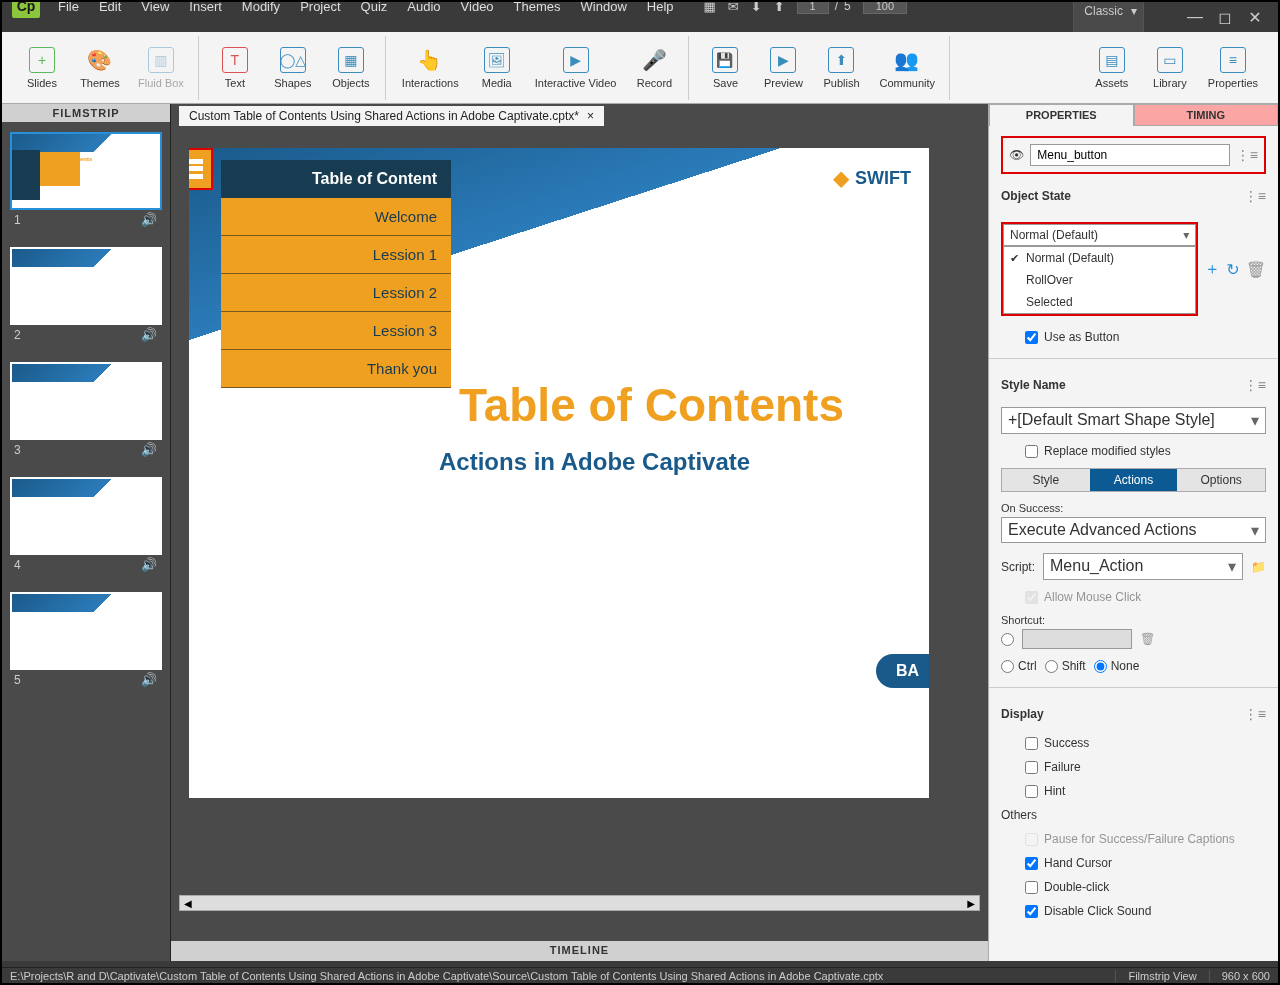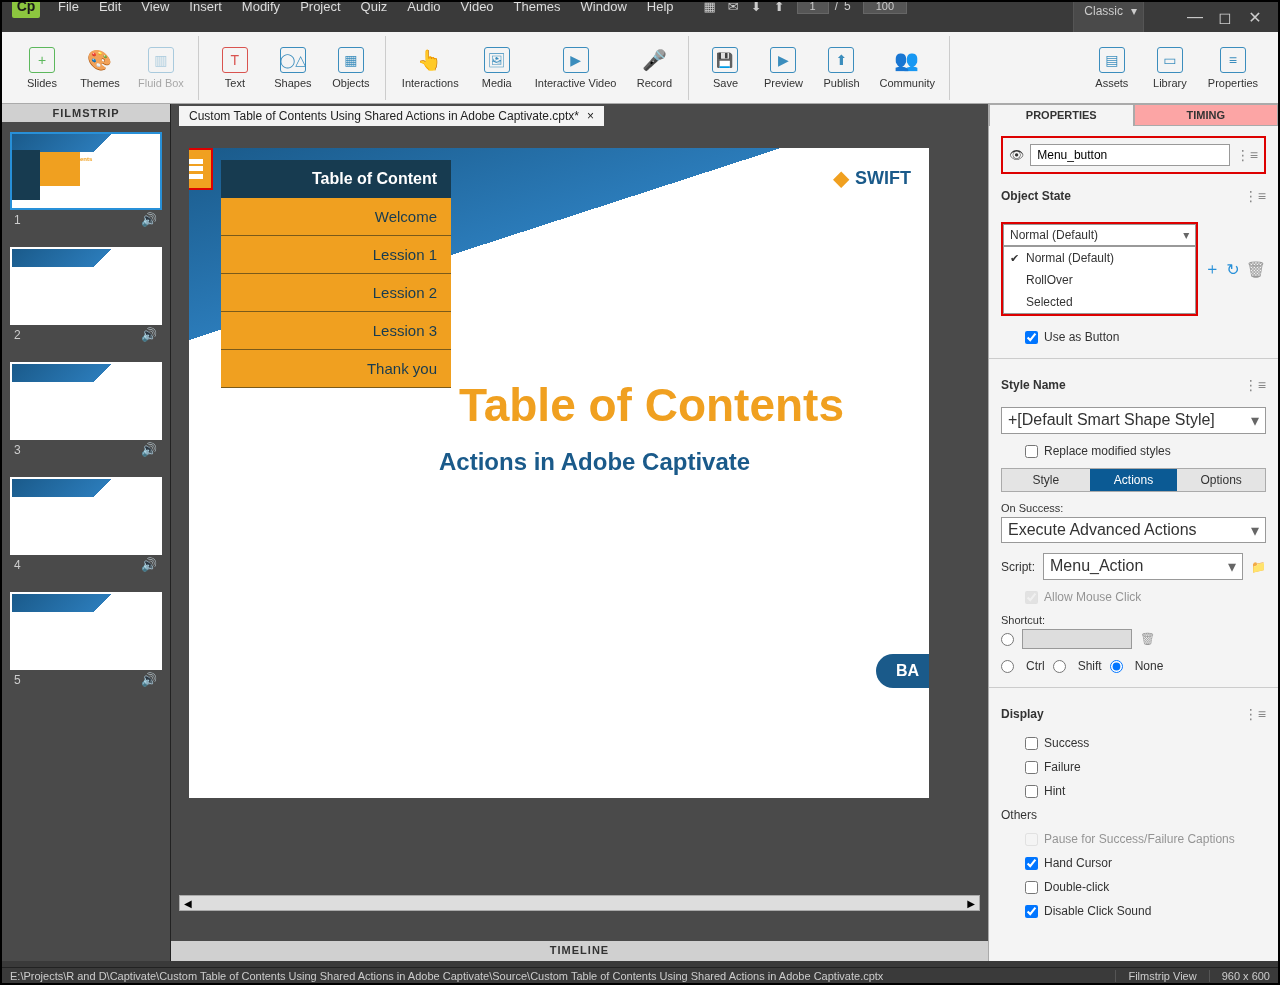--- a/index.html
+++ b/index.html
@@ -92,21 +92,21 @@
 .checkbox-row { display: flex; align-items: center; gap: 6px; font-size: 12px; padding-left: 24px; }
 .checkbox-row input[type=checkbox] { width: 13px; height: 13px; }
 .divider { border-top: 1px solid #ccc; margin: 4px -12px; }
 .select-full { width: 100%; border: 1px solid #999; padding: 3px 6px; font-size: 16px; background: #fff; position: relative; }
 .select-full::after { content: '▾'; float: right; color: #666; }
 .sub-tabs { display: flex; border: 1px solid #aaa; }
 .sub-tab { flex: 1; text-align: center; padding: 4px 0; font-size: 12px; background: #e4e4e4; cursor: pointer; }
 .sub-tab.active { background: #0b5a94; color: #fff; }
 .lbl { font-size: 11px; margin-bottom: 3px; }
 .row-inline { display: flex; align-items: center; gap: 8px; }
-.radio-row { display: flex; align-items: center; gap: 12px; font-size: 12px; }
+.radio-row { display: flex; align-items: center; gap: 4px; font-size: 12px; }
 .props-icon { color: #2890d8; font-size: 16px; cursor: pointer; }
 .hash-ic { color: #888; font-size: 14px; cursor: pointer; }
 
 
 .status-bar { position: absolute; bottom: 0; left: 0; right: 0; height: 16px; background: #3a3a3a; color: #ccc; display: flex; align-items: center; font-size: 11px; padding: 0 8px; justify-content: space-between; border-top: 1px solid #222; }
 .status-bar .sb-right { display: flex; gap: 12px; }
 .status-bar .sb-right span { border-left: 1px solid #555; padding-left: 12px; }
 
 
 .spk { font-size: 13px; }

